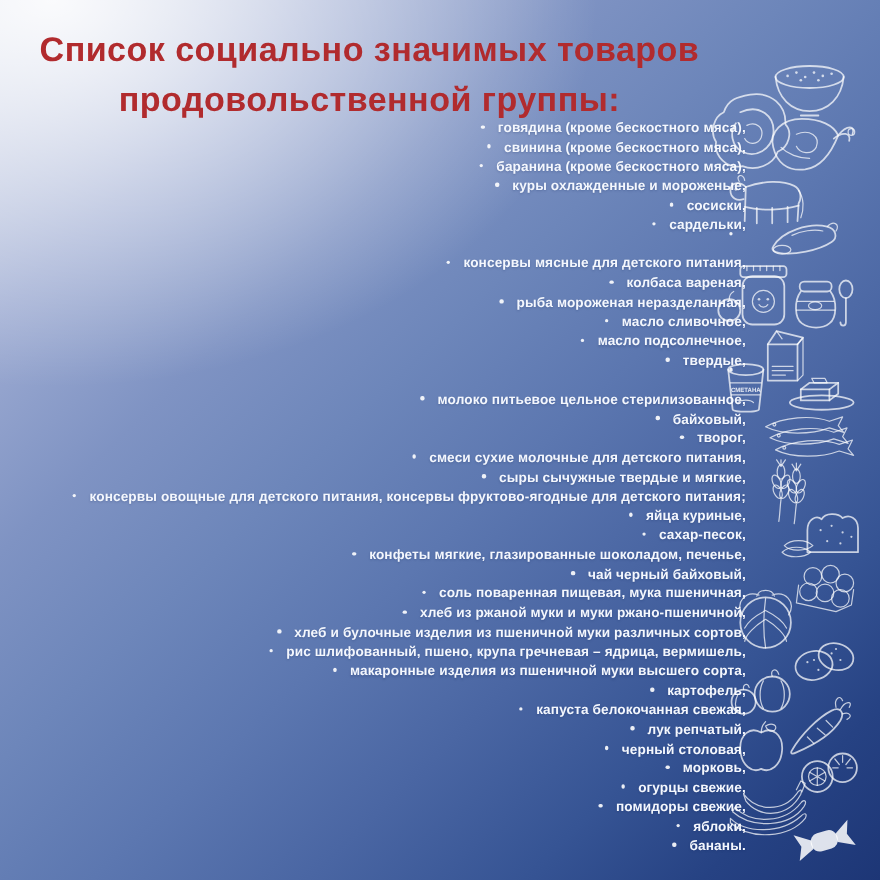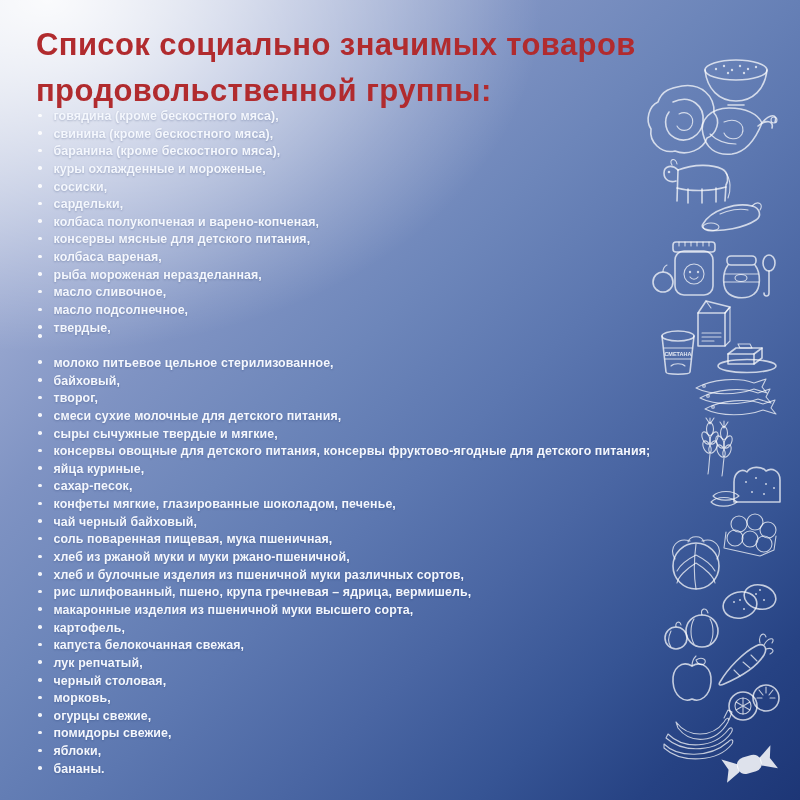--- a/index.html
+++ b/index.html
@@ -9,28 +9,28 @@
     background:
       radial-gradient(900px 640px at 6% 0%, rgba(255,255,255,0.92), rgba(255,255,255,0) 55%),
       linear-gradient(136deg,#ccd3e6 0%,#9dabd2 18%,#7f93c3 32%,#6d86ba 44%,#5c77b0 56%,#4a66a3 68%,#365494 80%,#264283 90%,#1d3676 100%);
   }
   .poster{position:absolute;inset:0;}
   h1{
     position:absolute;left:36px;top:22px;margin:0;
     font-size:31px;font-weight:bold;line-height:46px;letter-spacing:.4px;
     color:#b12b2e;
   }
-  h1 span{display:block;}
+  h1 span{display:block;text-align:center;}
   ul.products{
     list-style:none;margin:0;padding:0;
     position:absolute;left:38px;top:108px;width:640px;
   }
   ul.products li{
     display:flex;align-items:baseline;
-    height:17.65px;line-height:17.65px;white-space:nowrap;
+    height:17.65px;line-height:17.65px;white-space:nowrap;justify-content:flex-end;
   }
   .dot{
     flex:0 0 auto;width:3.5px;height:3.5px;border-radius:50%;
     background:rgba(255,255,255,0.9);margin-right:12px;position:relative;top:-3px;
   }
   .txt{
     font-size:12.4px;font-weight:bold;letter-spacing:.1px;
     color:#f4f7fd;text-shadow:0 1px 2px rgba(20,40,90,.25);
   }
   .icons{position:absolute;inset:0;pointer-events:none;}
@@ -71,21 +71,20 @@
       <li>
         <span class="dot"></span>
         <span class="txt">сосиски,</span>
       </li>
       <li>
         <span class="dot"></span>
         <span class="txt">сардельки,</span>
       </li>
       <li>
         <span class="dot"></span>
-        <span class="txt">колбаса полукопченая и варено-копченая,</span>
       </li>
       <li>
         <span class="dot"></span>
         <span class="txt">консервы мясные для детского питания,</span>
       </li>
       <li>
         <span class="dot"></span>
         <span class="txt">колбаса вареная,</span>
       </li>
       <li>

